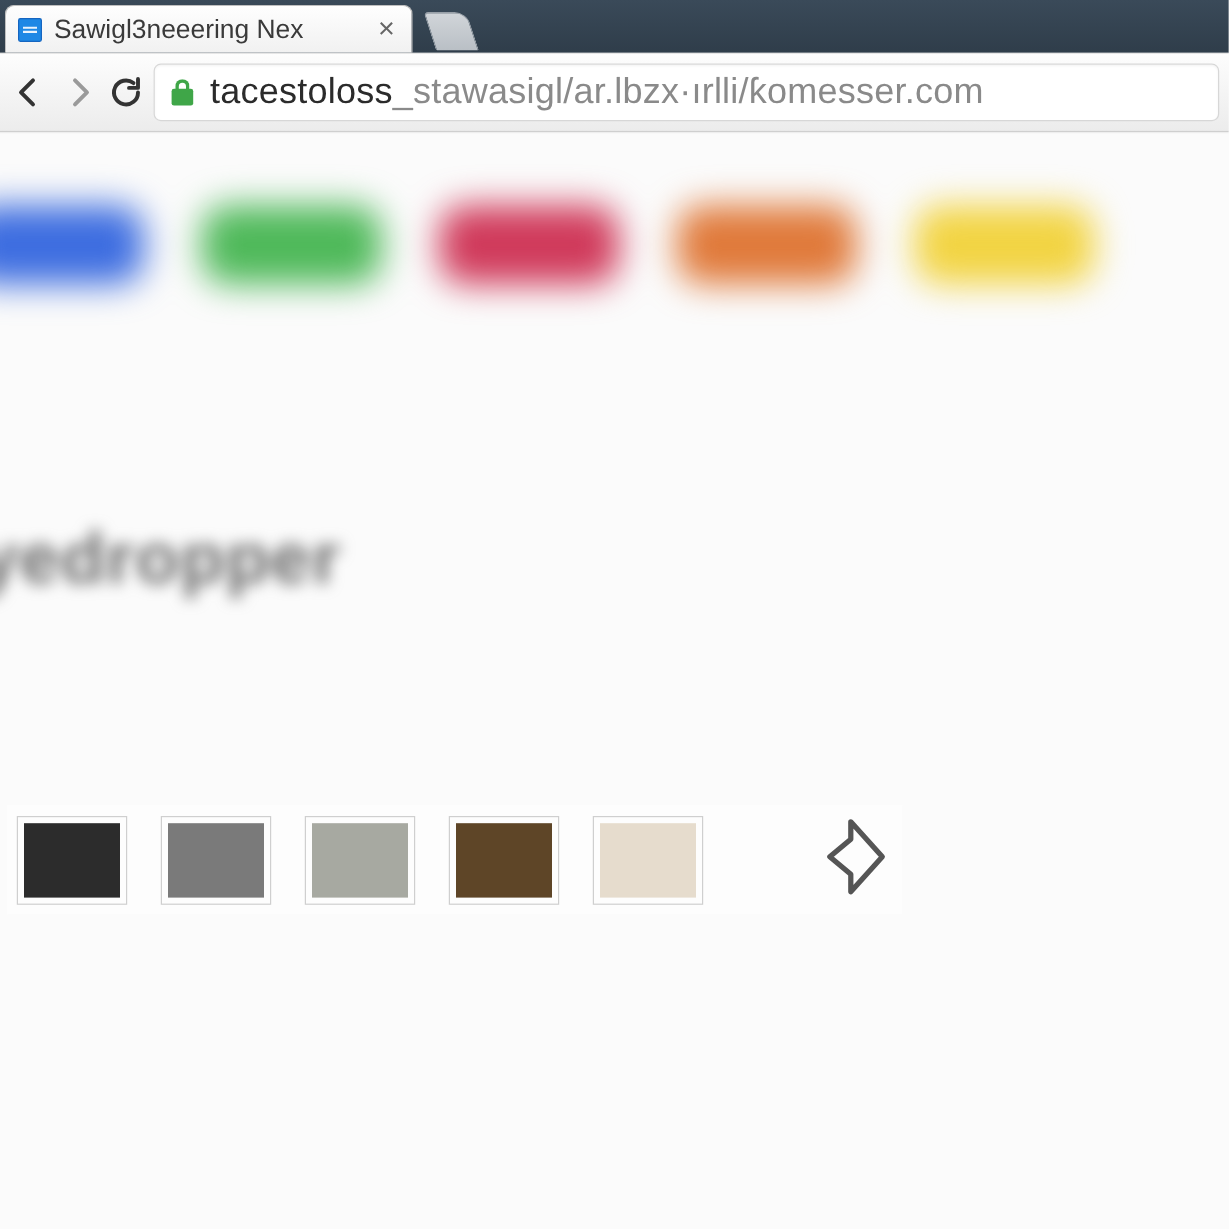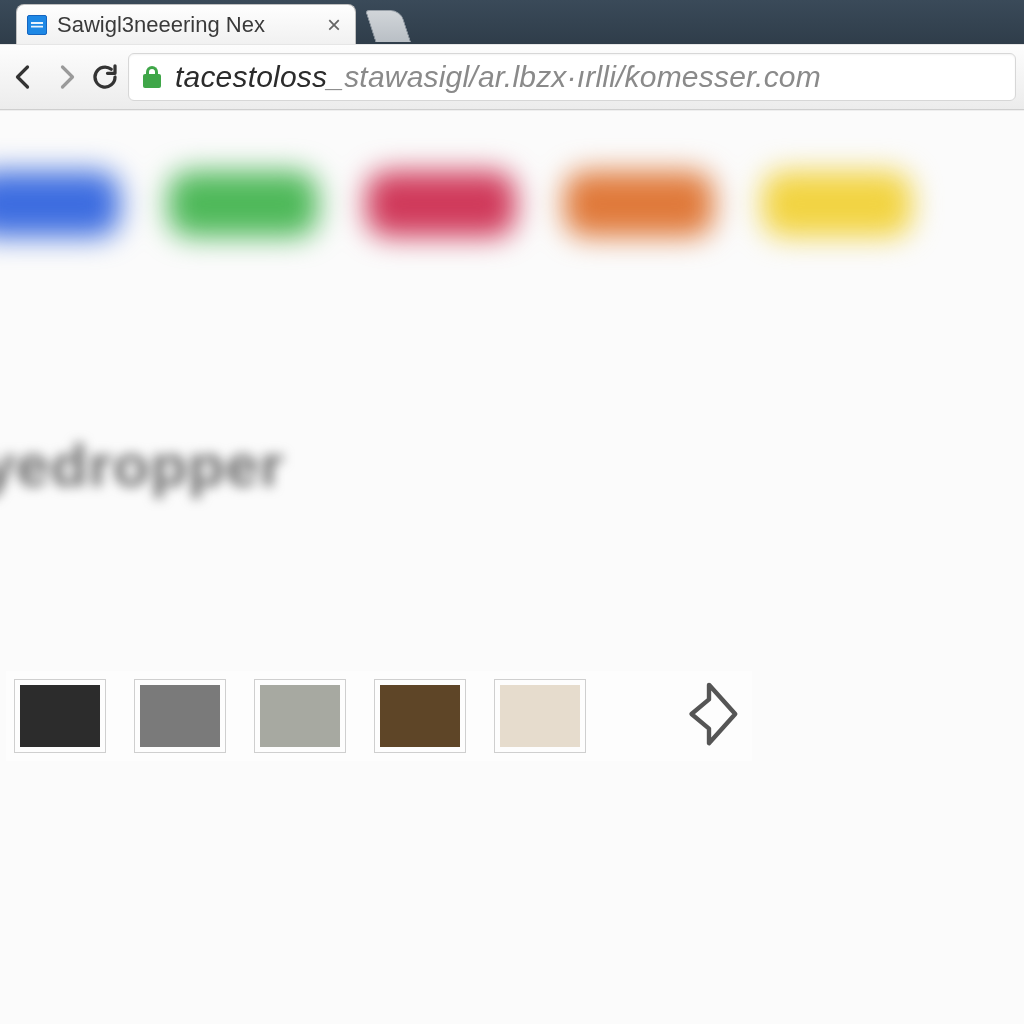--- a/index.html
+++ b/index.html
@@ -5,21 +5,21 @@
   * { box-sizing: border-box; margin: 0; padding: 0; }
   html, body { width: 1024px; height: 1024px; overflow: hidden; font-family: Arial, Helvetica, sans-serif; }
   body { background: #fafafa; }
 
   
   .tabstrip {
     height: 44px;
     background: linear-gradient(#3a4a59, #2f3d4a);
     display: flex;
     align-items: flex-end;
-    padding-left: 16px;
+    padding-left: 4px;
   }
   .tab {
     background: linear-gradient(#fefefe, #f1f1f1);
     border: 1px solid #bfbfbf;
     border-bottom: none;
     border-top-left-radius: 8px;
     border-top-right-radius: 8px;
     height: 40px;
     display: flex;
     align-items: center;
@@ -72,21 +72,20 @@
   
   .toolbar {
     height: 66px;
     background: linear-gradient(#fdfdfd, #ececec);
     border-top: 1px solid #e6e6e6;
     border-bottom: 1px solid #cfcfcf;
     display: flex;
     align-items: center;
     padding: 0 8px;
     gap: 6px;
-    font-style: italic;
   }
   .navbtn {
     width: 34px; height: 48px;
     display:flex; align-items:center; justify-content:center;
     color:#3b3b3b;
     font-size: 32px;
     cursor:pointer;
   }
   .navbtn.disabled { color:#9a9a9a; }
   .navbtn svg { width: 30px; height: 30px; }

